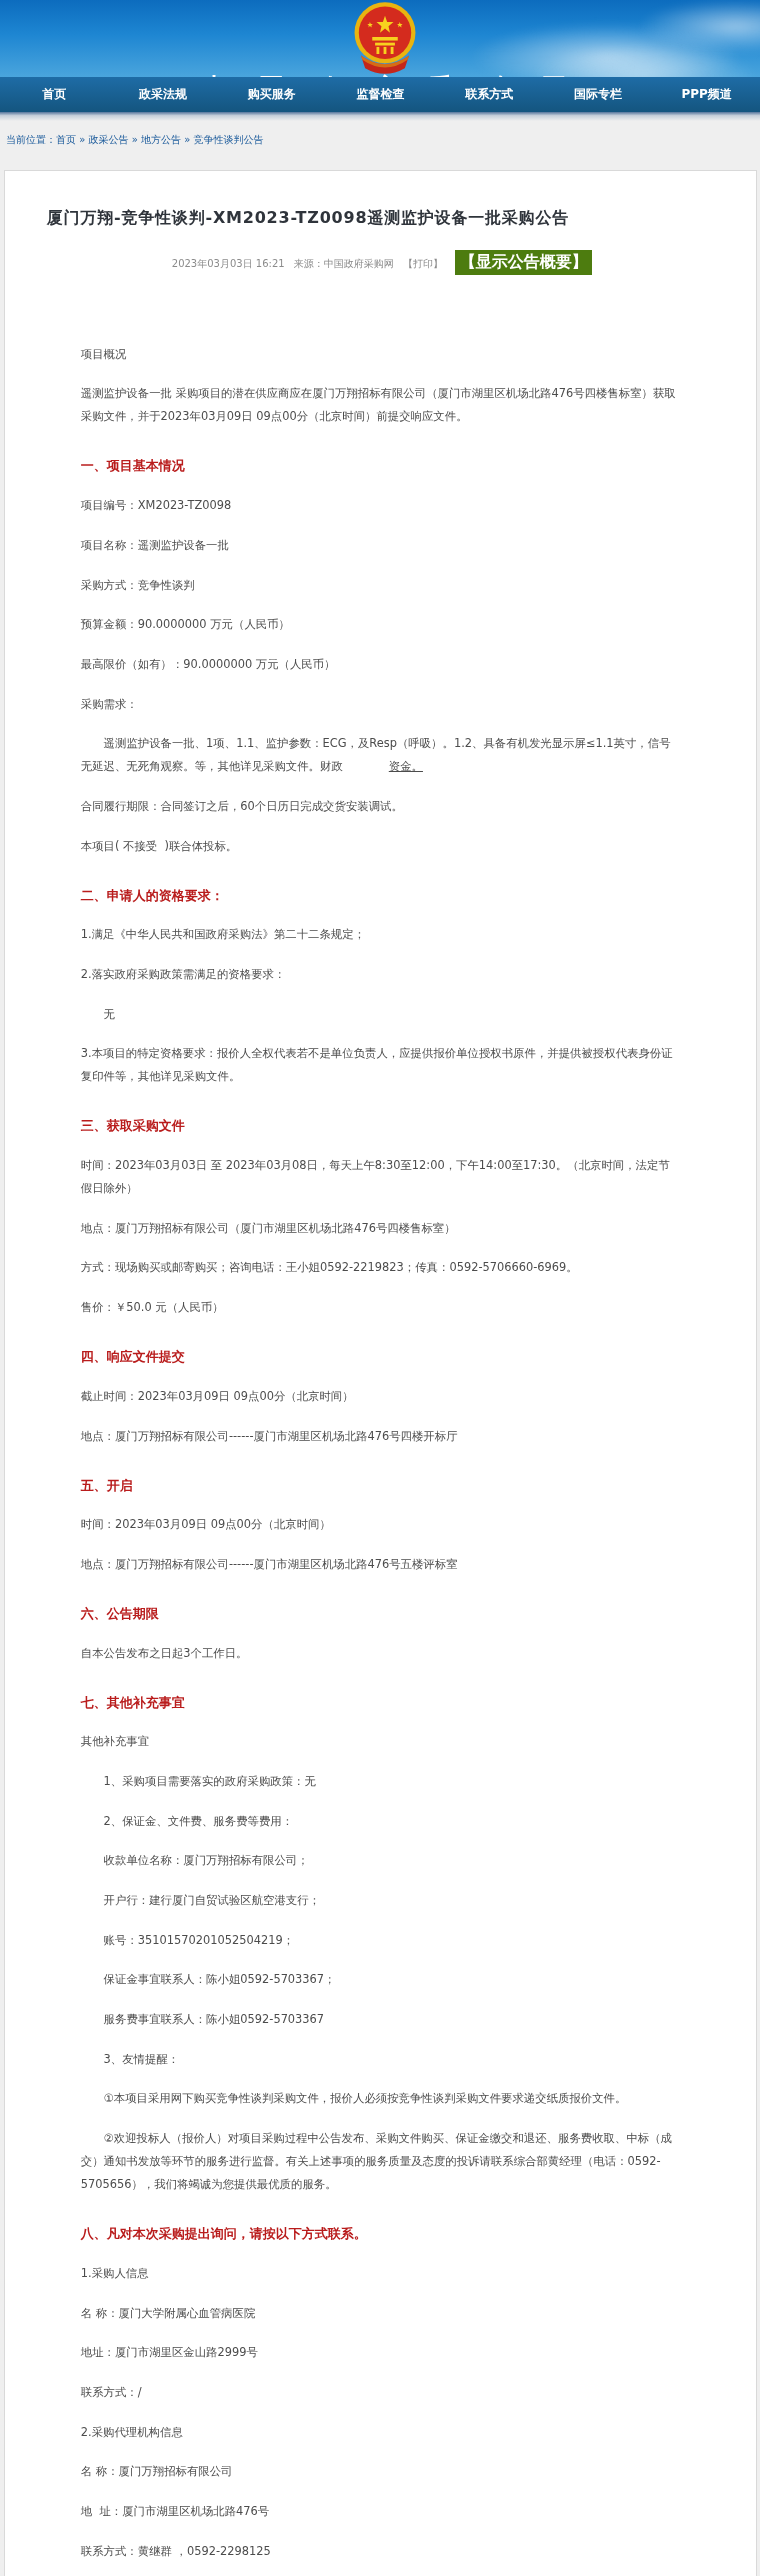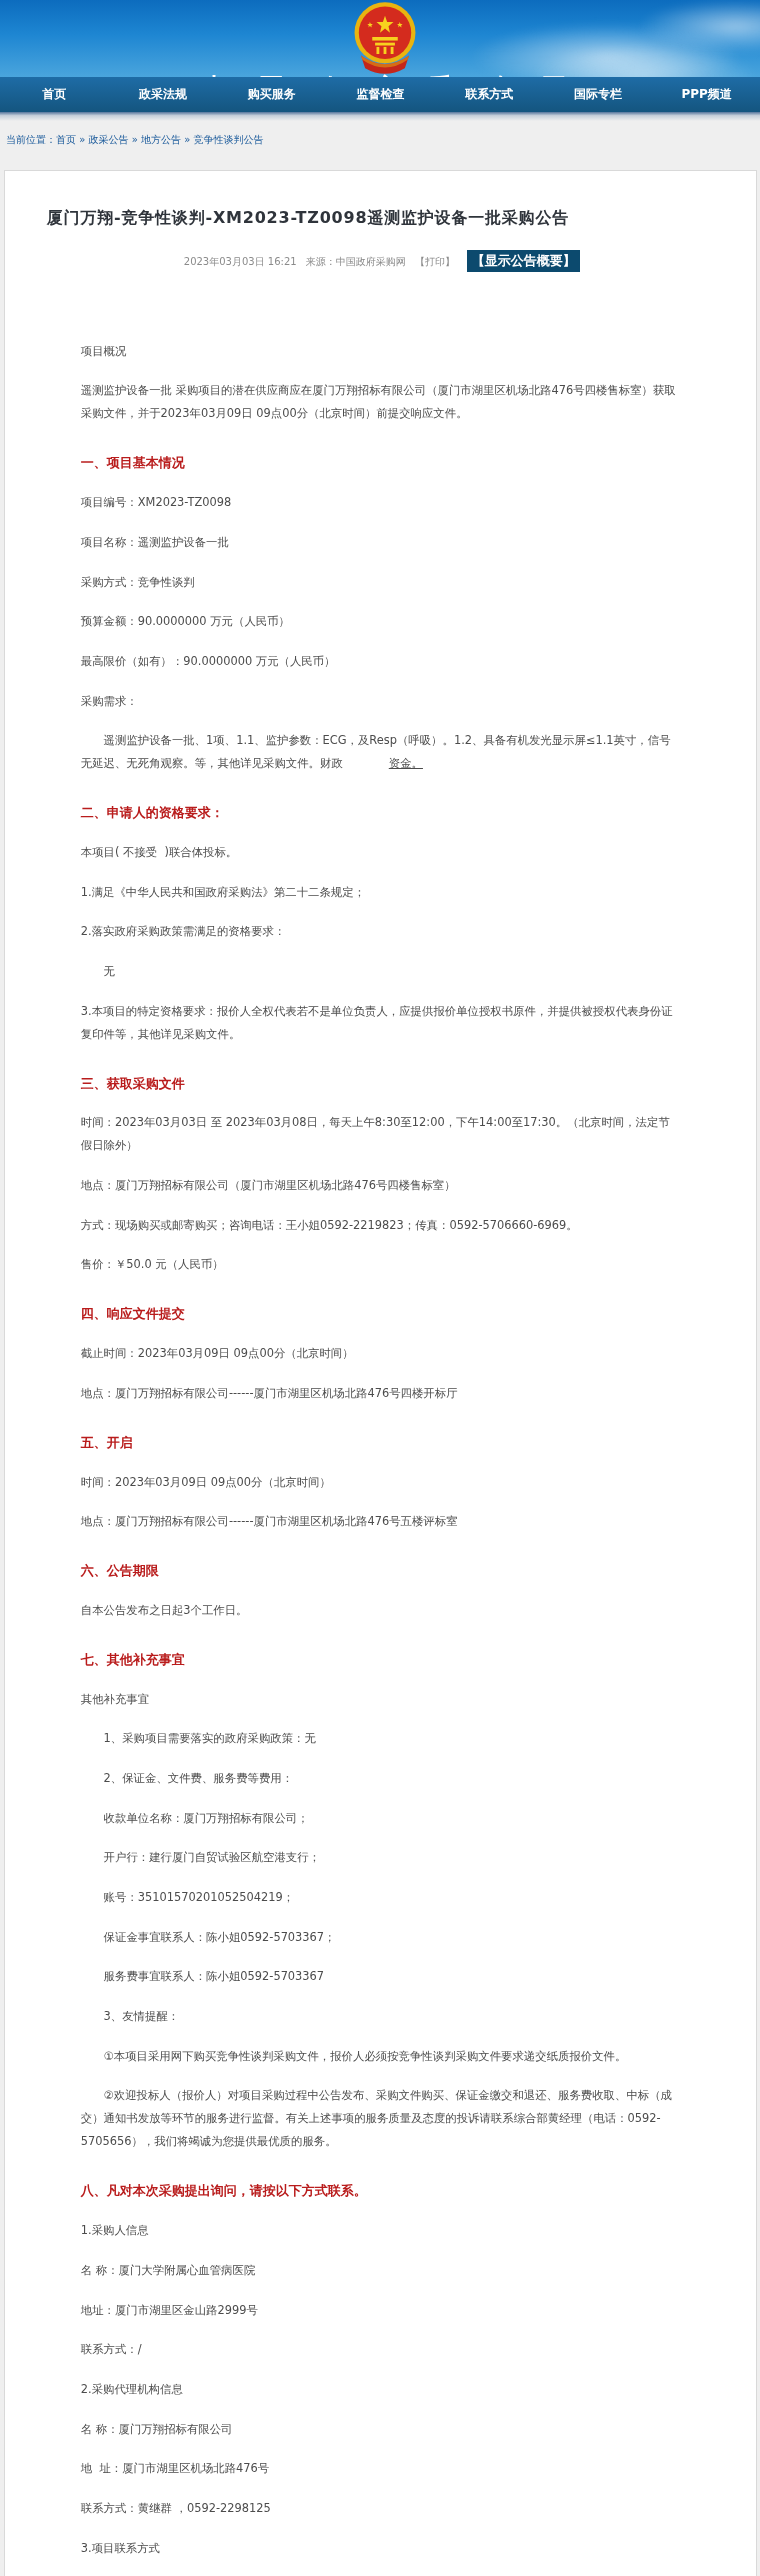--- a/index.html
+++ b/index.html
@@ -37,22 +37,22 @@
   .breadcrumb { margin:12px 0 23px 6px; font-size:10px; color:#19599a; }
   .bc-link { color:#19599a; cursor:pointer; }
   .sep { color:#19599a; }
   
   .card { margin:3px 3.8px 6px; background:#fff; border:0.8px solid #d9d9d9; padding-bottom:61px; }
   .title { text-align:left; font-size:16px; font-weight:bold; color:#2f343b;
     margin:35px 42px 0; line-height:23px; letter-spacing:0.8px; }
   .meta { text-align:center; margin-top:21px; font-size:10px; color:#8b8b8b; }
   .meta-piece { margin:0 3px; }
   .print { cursor:pointer; color:#8b8b8b; }
-  .badge { display:inline-block; background:#0c4a6e; color:#fff; font-weight:bold;
-    padding:2.3px 4.5px 1.5px; margin-left:6px; font-size:13px; cursor:pointer; }
+  .badge { display:inline-block; background:#4d7c0f; color:#fff; font-weight:bold;
+    padding:2.3px 4.5px 1.5px; margin-left:6px; font-size:16px; cursor:pointer; }
   
   .article { margin:68px 76px 0; color:#4c4c4c; font-size:11.4px; }
   .blk { margin:16.7px 0; line-height:23px; white-space:pre-wrap; }
   .blk.h2 { font-weight:bold; color:#b91c1c; font-size:13px; margin:26px 0 16.7px; }
   .blk.pi { text-indent:2em; }
   .u { text-decoration:underline;margin-left:46px; }
 </style>
 </head>
 <body>
 
@@ -110,22 +110,23 @@
       <div class="blk p">项目概况</div>
       <div class="blk p">遥测监护设备一批 采购项目的潜在供应商应在厦门万翔招标有限公司（厦门市湖里区机场北路476号四楼售标室）获取采购文件，并于2023年03月09日 09点00分（北京时间）前提交响应文件。</div>
       <div class="blk h2">一、项目基本情况</div>
       <div class="blk p">项目编号：XM2023-TZ0098</div>
       <div class="blk p">项目名称：遥测监护设备一批</div>
       <div class="blk p">采购方式：竞争性谈判</div>
       <div class="blk p">预算金额：90.0000000 万元（人民币）</div>
       <div class="blk p">最高限价（如有）：90.0000000 万元（人民币）</div>
       <div class="blk p">采购需求：</div>
       <div class="blk pi">遥测监护设备一批、1项、1.1、监护参数：ECG，及Resp（呼吸）。1.2、具备有机发光显示屏≤1.1英寸，信号无延迟、无死角观察。等，其他详见采购文件。财政<span class="u">资金。</span></div>
+      <div class="blk p">合同履行期限：合同签订之后，60个日历日完成交货安装调试。</div>
+      <div class="blk p">本项目( 不接受  )联合体投标。</div>
       <div class="blk h2">二、申请人的资格要求：</div>
-      <div class="blk p">本项目( 不接受  )联合体投标。</div>
       <div class="blk p">1.满足《中华人民共和国政府采购法》第二十二条规定；</div>
       <div class="blk p">2.落实政府采购政策需满足的资格要求：</div>
       <div class="blk pi">无</div>
       <div class="blk p">3.本项目的特定资格要求：报价人全权代表若不是单位负责人，应提供报价单位授权书原件，并提供被授权代表身份证复印件等，其他详见采购文件。</div>
       <div class="blk h2">三、获取采购文件</div>
       <div class="blk p">时间：2023年03月03日 至 2023年03月08日，每天上午8:30至12:00，下午14:00至17:30。（北京时间，法定节假日除外）</div>
       <div class="blk p">地点：厦门万翔招标有限公司（厦门市湖里区机场北路476号四楼售标室）</div>
       <div class="blk p">方式：现场购买或邮寄购买；咨询电话：王小姐0592-2219823；传真：0592-5706660-6969。</div>
       <div class="blk p">售价：￥50.0 元（人民币）</div>
       <div class="blk h2">四、响应文件提交</div>

